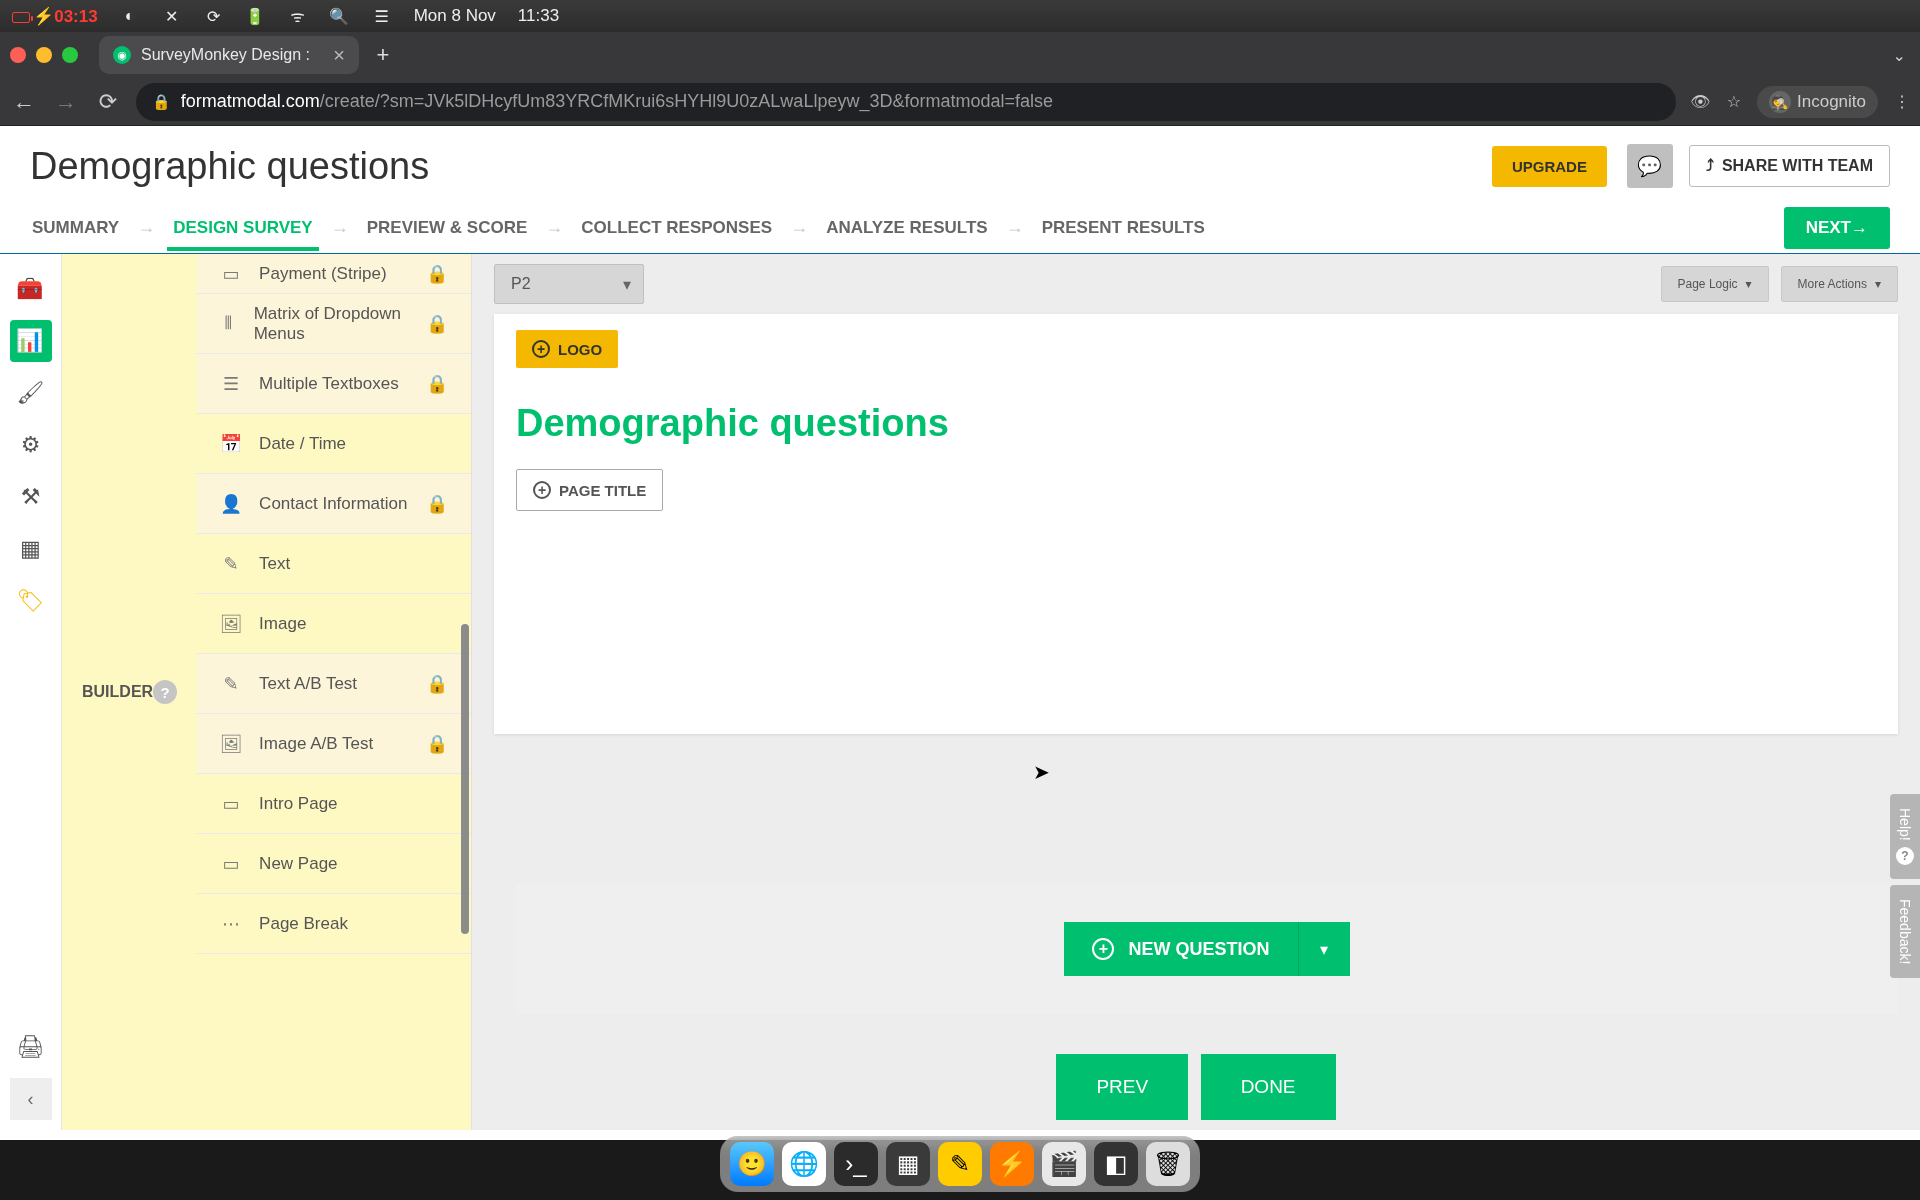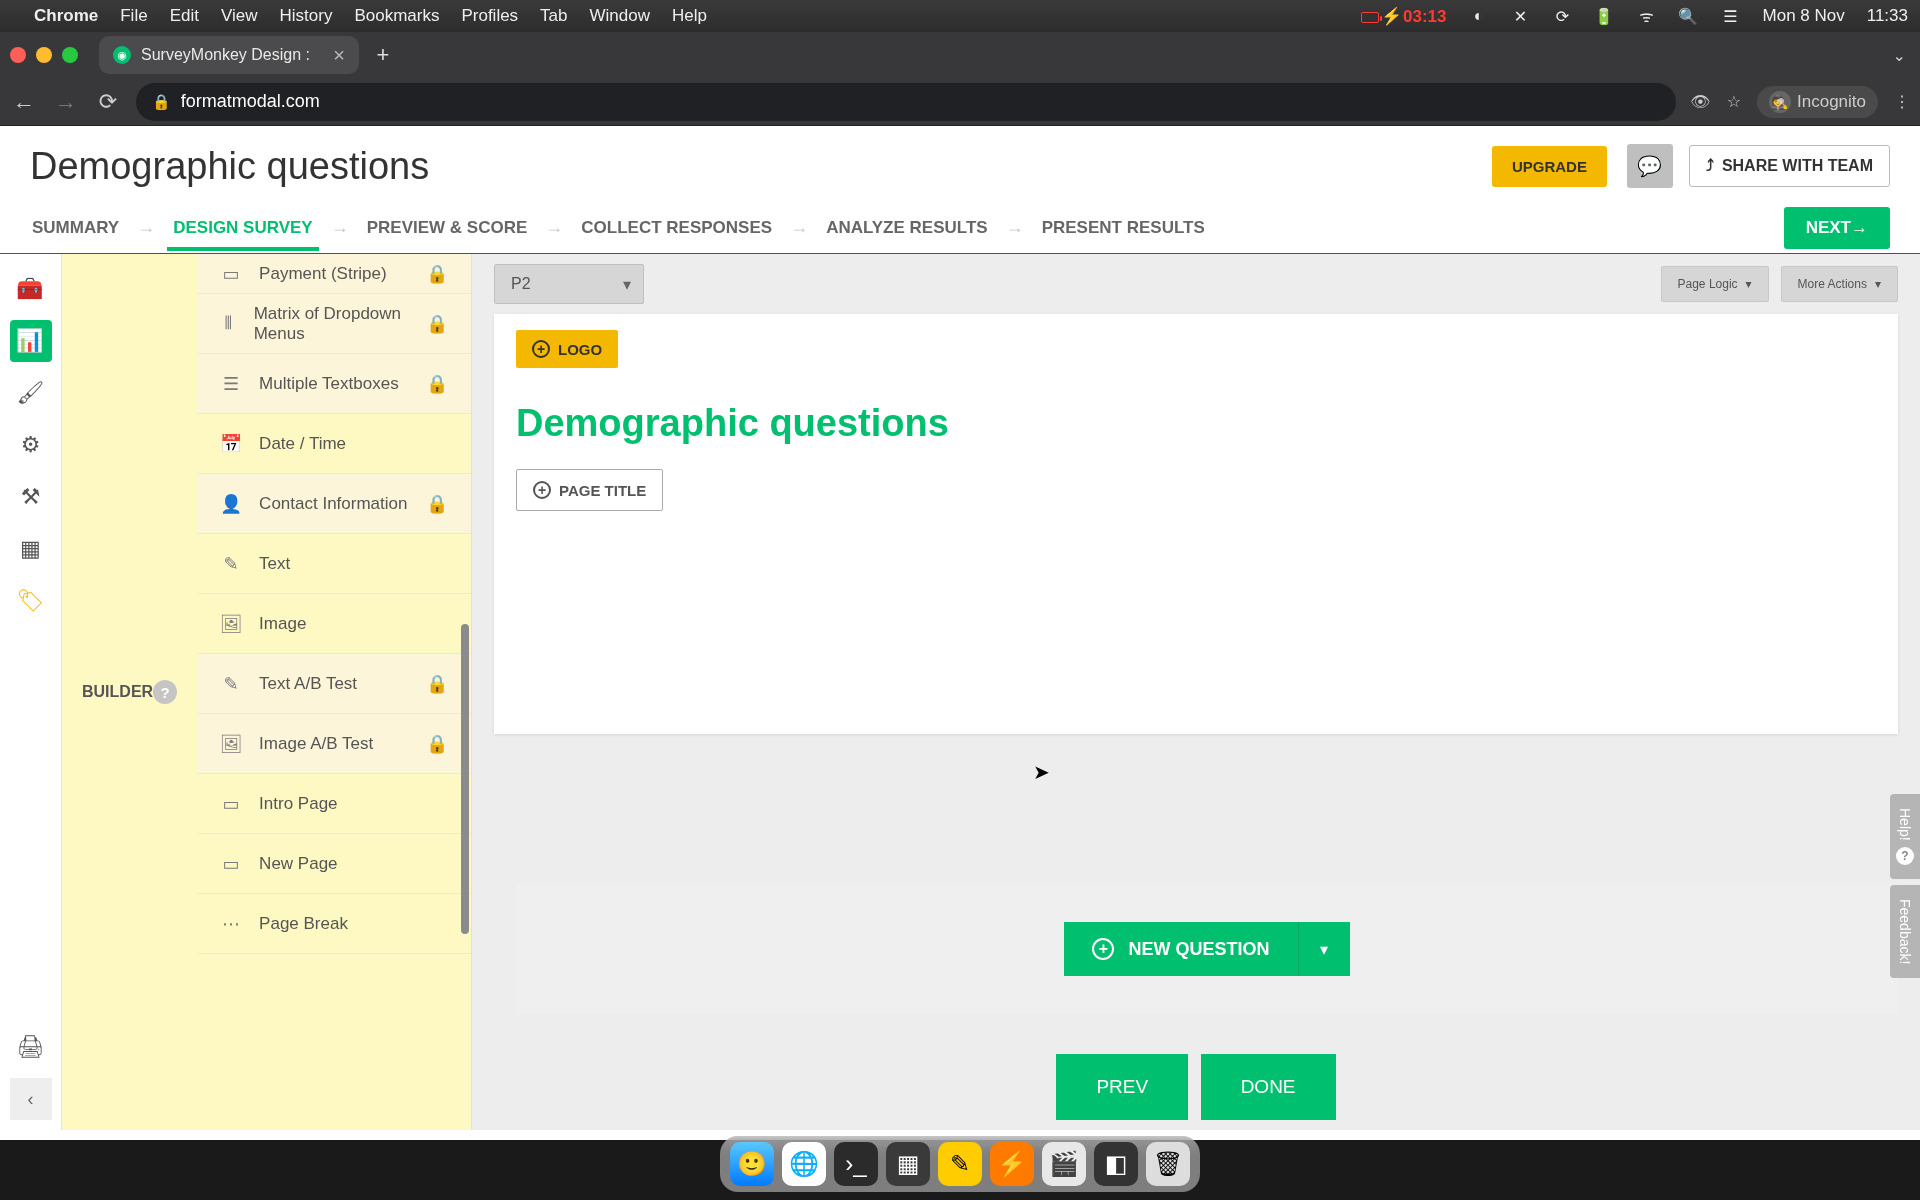--- a/index.html
+++ b/index.html
@@ -108,33 +108,20 @@
   .dock{position:absolute;bottom:8px;left:50%;transform:translateX(-50%);background:rgba(210,210,210,.55);border-radius:18px;padding:6px 10px;display:flex;gap:8px;backdrop-filter:blur(8px);}
   .dock .app{width:44px;height:44px;border-radius:10px;display:flex;align-items:center;justify-content:center;font-size:24px;}
   .d1{background:linear-gradient(#5ac8fa,#007aff);} .d2{background:#fff;} .d3{background:#2b2b2b;color:#fff;} .d4{background:#3a3a3a;color:#fff;} .d5{background:#ffcc00;} .d6{background:#ff7a00;} .d7{background:#e8e8e8;} .d8{background:#333;color:#fff;} .d9{background:#ddd;}
 
   .cursor{position:absolute;left:1033px;top:634px;font-size:20px;color:#000;pointer-events:none;}
 </style>
 </head>
 <body>
 
 <div class="mac-menubar">
-  <div class="left">
-    <span class="apple"></span>
-    <span class="app-name">Chrome</span>
-    <span>File</span>
-    <span>Edit</span>
-    <span>View</span>
-    <span>History</span>
-    <span>Bookmarks</span>
-    <span>Profiles</span>
-    <span>Tab</span>
-    <span>Window</span>
-    <span>Help</span>
-  </div>
   <div class="right">
     <span class="battery"><span class="battery-icon"></span>⚡<span>03:13</span></span>
     <span class="icon">◐</span>
     <span class="icon">✕</span>
     <span class="icon">⟳</span>
     <span class="icon">🔋</span>
     <span class="icon">ᯤ</span>
     <span class="icon">🔍</span>
     <span class="icon">☰</span>
     <span>Mon 8 Nov</span>
@@ -157,20 +144,21 @@
   <div class="tab-expand">⌄</div>
 </div>
 
 <div class="browser-url">
   <span class="nav-btn">←</span>
   <span class="nav-btn disabled">→</span>
   <span class="nav-btn">⟳</span>
   <div class="urlbar">
     <span class="lock">🔒</span>
     <span class="domain">formatmodal.com</span>
+      <span>/create/?sm=JVk5lDHcyfUm83YRCfMKrui6sHYHl9U0zALwaLlpeyw_3D&amp;formatmodal=false</span>
   </div>
   <div class="url-right">
     <span>👁</span>
     <span>☆</span>
     <div class="incognito">
       <span class="incog-icon">🕵</span>
       <span>Incognito</span>
     </div>
     <span>⋮</span>
   </div>

